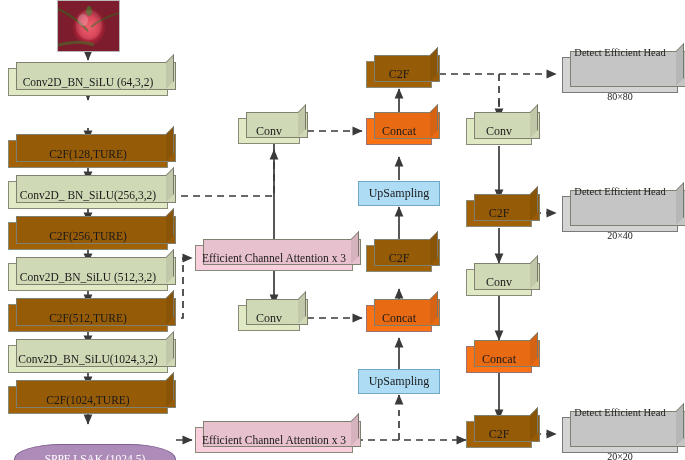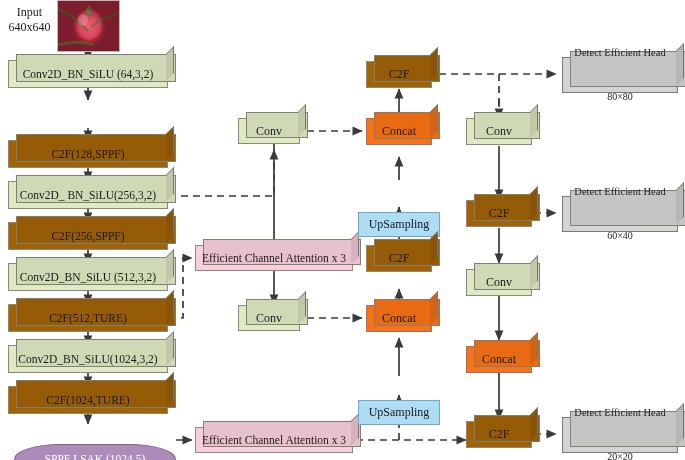--- a/index.html
+++ b/index.html
@@ -36,21 +36,21 @@
     border-right:1px solid #8a8a7a;border-top:1px solid #8a8a7a;
     z-index:-1;
     transform:skewY(-45deg);transform-origin:left top;
   }
   .flat::before,.flat::after{display:none;}
 
   .green{background:#dfe9c4;}
   .yellow{background:#a16207;}
   .pink{background:#f9cfdd;}
   .red{background:#f97316;}
-  .blue{background:#addcf4;margin-top:31px;}
+  .blue{background:#addcf4;}
   .grey{background:#d4d4d4;}
 
   .grey{border-color:#7a7a7a;}
   .red{border-color:#9c7272;}
 
   .cyl{
     position:absolute;z-index:3;box-sizing:border-box;
     background:#ad8cb9;border:1px solid #7e6090;
     border-radius:50%/26px;
     display:flex;align-items:center;justify-content:center;
@@ -159,40 +159,36 @@
   <div id="input-photo">
     <svg class="leafline" viewBox="0 0 61 50" preserveAspectRatio="none">
       <path d="M0,8 C14,14 22,22 30,30" stroke="#3b5e20" stroke-width="2" fill="none" opacity="0.7"></path>
       <path d="M61,12 C48,16 40,20 33,26" stroke="#3b5e20" stroke-width="2" fill="none" opacity="0.6"></path>
       <ellipse cx="31" cy="10" rx="3" ry="5" fill="#4c6b2a" opacity="0.8"></ellipse>
       <path d="M0,44 C16,40 26,40 36,44" stroke="#47702a" stroke-width="3" fill="none" opacity="0.6"></path>
       <ellipse cx="31" cy="24" rx="13" ry="15" fill="#ffffff" opacity="0.10"></ellipse>
       <ellipse cx="25" cy="19" rx="5" ry="6" fill="#ffffff" opacity="0.22"></ellipse>
     </svg>
   </div>
-  <div id="input-label">
-    <span>Input</span>
-    <span>640x640</span>
-  </div>
-
-  <div class="blk green t11" style="left:8px;top:60px;width:160px;height:28px;">
+
+  <div class="blk green t11" style="left:8px;top:68px;width:160px;height:28px;">
     <span class="lbl">Conv2D_BN_SiLU (64,3,2)</span>
     </div>
 
 
   <div class="blk yellow t11" style="left:8px;top:140px;width:160px;height:28px;">
-    <span class="lbl">C2F(128,SPPF)</span>
+    <span class="lbl">C2F(128,TURE)</span>
     </div>
 
   <div class="blk green t11" style="left:8px;top:181px;width:160px;height:28px;">
     <span class="lbl">Conv2D_ BN_SiLU(256,3,2)</span>
     </div>
 
   <div class="blk yellow t11" style="left:8px;top:222px;width:160px;height:28px;">
-    <span class="lbl">C2F(256,SPPF)</span>
+    <span class="lbl">C2F(256,TURE)</span>
     </div>
 
   <div class="blk green t11" style="left:8px;top:263px;width:160px;height:28px;">
     <span class="lbl">Conv2D_BN_SiLU (512,3,2)</span>
     </div>
 
   <div class="blk yellow t11" style="left:8px;top:304px;width:160px;height:28px;">
     <span class="lbl">C2F(512,TURE)</span>
     </div>
 
@@ -268,21 +264,21 @@
     <span class="lbl">C2F</span>
     </div>
 
   <div class="blk grey det" style="left:562px;top:57px;width:116px;height:36px;">
     <span class="l1">Detect Efficient Head</span>
     <span class="l2">80×80</span>
   </div>
 
   <div class="blk grey det" style="left:562px;top:196px;width:116px;height:36px;">
     <span class="l1">Detect Efficient Head</span>
-    <span class="l2">60×40</span>
+    <span class="l2">20×40</span>
   </div>
 
   <div class="blk grey det" style="left:562px;top:417px;width:116px;height:36px;">
     <span class="l1">Detect  Efficient Head</span>
     <span class="l2">20×20</span>
   </div>
 
 </div>
 
 </body></html>

